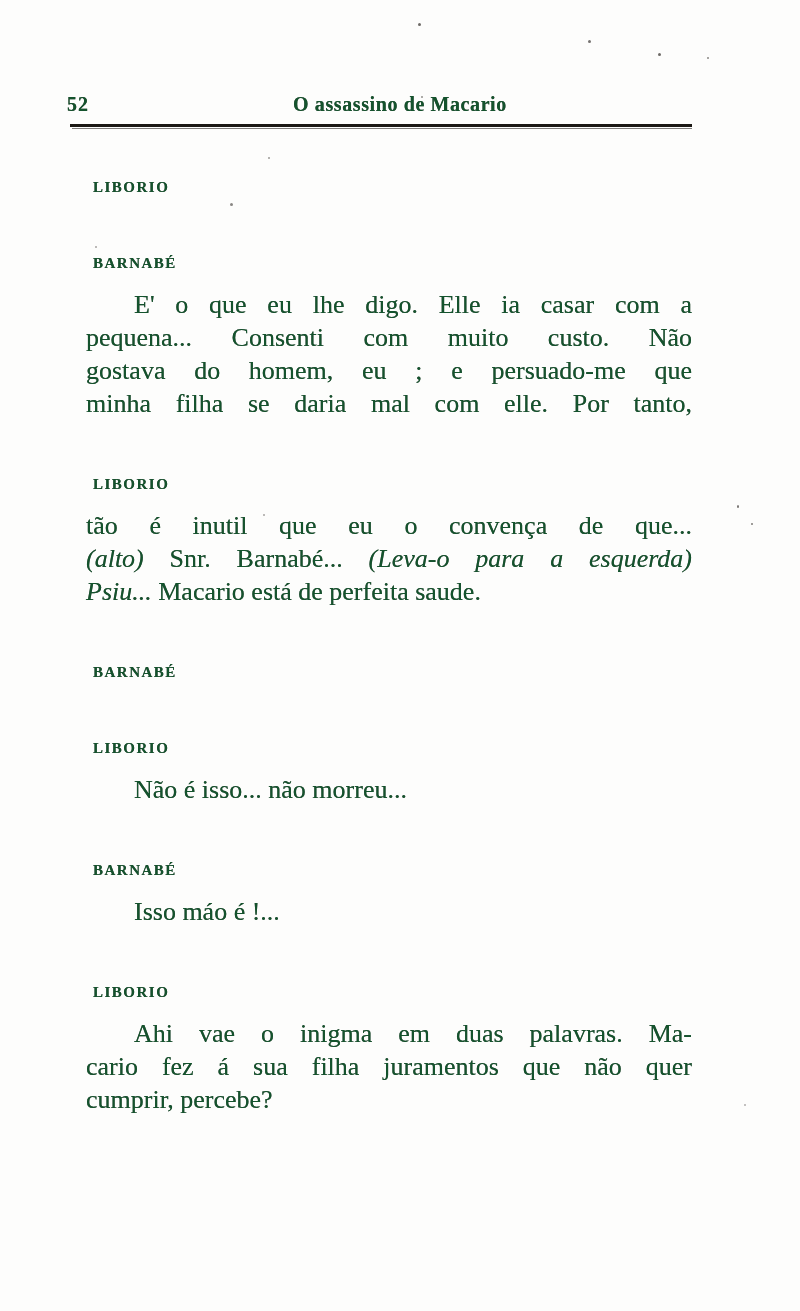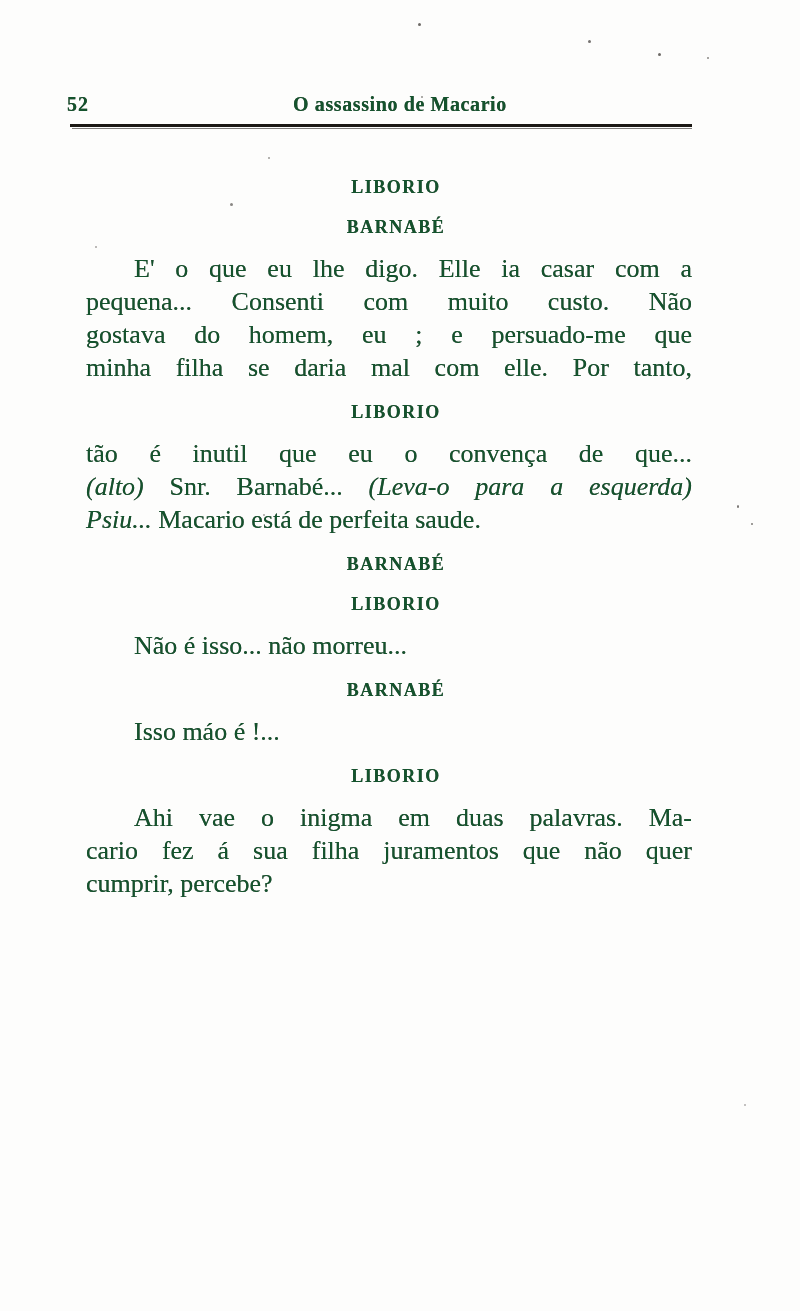--- a/index.html
+++ b/index.html
@@ -29,26 +29,25 @@
     background:#1b1814;
   }
   .rule::after{
     content:"";position:absolute;left:2px;right:0;top:4px;height:1px;
     background:rgba(27,24,20,.55);
   }
   
   .text-block{
     position:absolute;left:86px;top:129px;width:606px;
   }
-  .speech{margin-top:16px;}
+  .speech{margin-top:52px;}
   .speech:first-child{margin-top:46px;}
   .speaker{
     position:relative;left:7px;
-    text-align:center;
-    font-size:18px;line-height:24px;font-weight:700;
+    font-size:15px;line-height:24px;font-weight:700;
     letter-spacing:1.5px;
     margin-bottom:13px;
     text-shadow:0 0 .5px rgba(24,21,18,.7);
   }
   .line{
     font-size:26px;line-height:33px;
     text-shadow:0 0 .5px rgba(24,21,18,.65);
     white-space:normal;
   }
   .line.just{text-align:justify;text-align-last:justify;}

